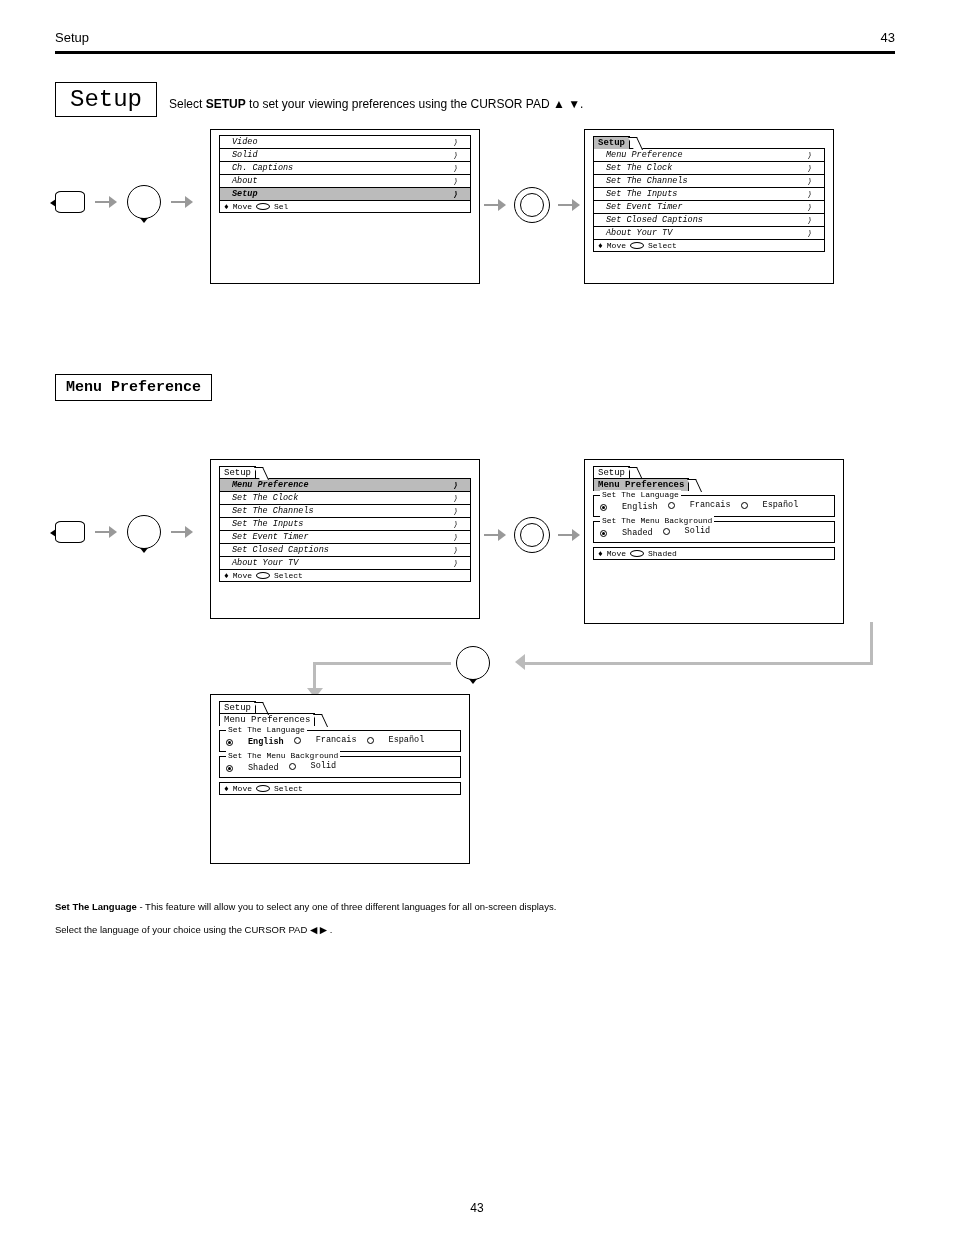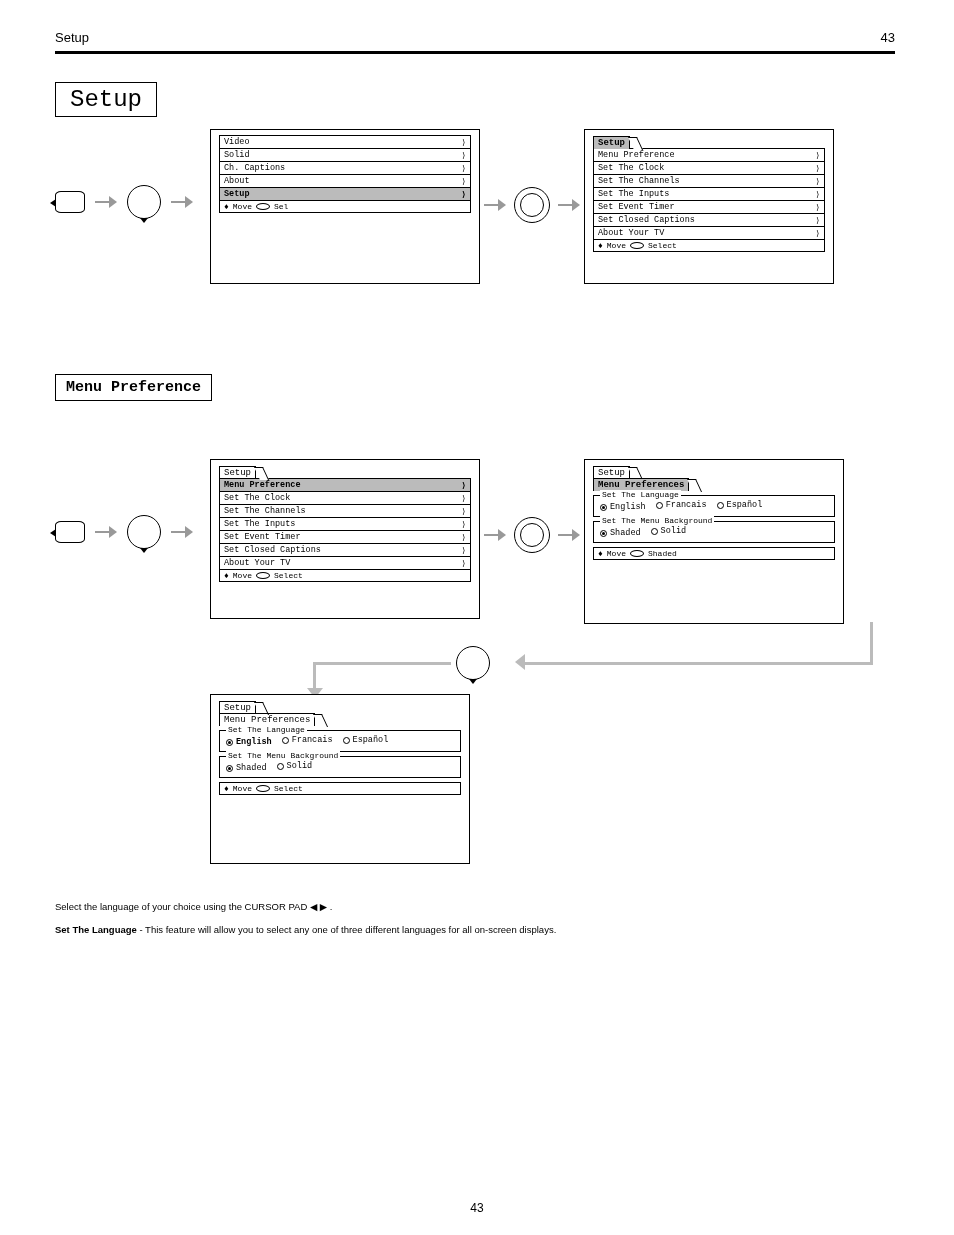--- a/index.html
+++ b/index.html
@@ -19,48 +19,51 @@
   .arrow-r::before { content: ''; position: absolute; left: 0; top: 5px; width: 14px; height: 2px; background: #999; }
   .arrow-r::after { content: ''; position: absolute; right: 0; top: 0; width: 0; height: 0; border-top: 6px solid transparent; border-bottom: 6px solid transparent; border-left: 8px solid #999; }
   .cursor-ring { width: 34px; height: 34px; border: 1.6px solid #000; border-radius: 50%; position: relative; }
   .cursor-ring::after { content: ''; position: absolute; left: 50%; bottom: -5px; transform: translateX(-50%); width: 0; height: 0; border-left: 4px solid transparent; border-right: 4px solid transparent; border-top: 5px solid #000; }
   .select-ring { width: 36px; height: 36px; border: 1.6px solid #000; border-radius: 50%; display: flex; align-items: center; justify-content: center; margin: 0 4px; }
   .select-ring .inner { width: 24px; height: 24px; border: 1.6px solid #000; border-radius: 50%; }
   .screen { border: 1.5px solid #000; width: 270px; height: 160px; font-family: "Courier New", monospace; font-size: 9px; padding: 6px 8px; position: relative; background: #fff; }
   .screen .tab { border: 1px solid #000; border-bottom: none; padding: 1px 4px; display: inline-block; position: relative; font-size: 9px; }
   .screen .tab::after { content: ''; position: absolute; right: -8px; top: 0; width: 8px; height: 100%; background: #fff; border-top: 1px solid #000; border-right: 1px solid #000; transform: skewX(25deg); transform-origin: top left; }
   .screen .tab.nested { margin-top: -1px; }
-  .menu-item { border: 1px solid #000; padding: 1px 4px; margin-top: -1px; display: flex; justify-content: space-between; align-items: center; font-size: 8.5px; }
+  .menu-item { border: 1px solid #000; padding: 1px 12px; margin-top: -1px; display: flex; justify-content: space-between; align-items: center; font-size: 8.5px; font-style: italic; }
   .menu-item.sel { background: #bbb; font-weight: bold; }
   .menu-item .caret { font-size: 8px; }
   .footer-bar { border: 1px solid #000; padding: 1px 4px; margin-top: -1px; font-size: 8px; display: flex; align-items: center; gap: 4px; }
   .mini-oval { display: inline-block; width: 14px; height: 7px; border: 1px solid #000; border-radius: 50%; }
   .fieldset { border: 1px solid #000; padding: 4px 6px; margin-top: 4px; position: relative; font-size: 8.5px; }
   .fieldset .legend { position: absolute; top: -6px; left: 6px; background: #fff; padding: 0 2px; font-size: 8px; }
-  .radio { display: inline-flex; align-items: center; gap: 3px; margin-right: 10px; }
+  .radio { display: inline-flex; align-items: center; gap: 15px; margin-right: 10px; }
   .radio .circ { width: 7px; height: 7px; border: 1px solid #000; border-radius: 50%; display: inline-flex; align-items: center; justify-content: center; }
   .radio .circ.filled::after { content: ''; width: 3px; height: 3px; background: #000; border-radius: 50%; }
   .big-arrow-r { width: 30px; display: flex; align-items: center; justify-content: center; margin-top: 70px; }
   .note { font-size: 9.5px; line-height: 1.4; margin: 10px 0 4px 0; }
   .flow-path { position: absolute; background: #bbb; }
   .pg-num { position: absolute; left: 50%; bottom: 20px; transform: translateX(-50%); font-size: 12px; }
 </style>
 </head>
 <body>
 
 <div class="page">
   <div class="topline">
     <span>Setup</span>
     <span>43</span>
   </div>
   <hr class="hr">
 
   
   <div class="step-row">
     <div class="setup-box">Setup</div>
+    <div class="step-text">
+      <span>Select </span><b>SETUP</b><span> to set your viewing preferences using the CURSOR PAD </span><span>▲ ▼</span><span>.</span>
+    </div>
   </div>
 
   <div class="row">
     <div class="controls">
       <div class="menu-btn"></div>
       <span class="arrow-r"></span>
       <div class="cursor-ring"></div>
       <span class="arrow-r"></span>
     </div>
 
@@ -301,20 +304,20 @@
           <span>Move</span>
         <span class="mini-oval"></span>
           <span>Select</span>
       </div>
     </div>
   </div>
 
   
   <div style="height:26px;"></div>
   <div class="note">
+    <b>Set The Language</b><span> - This feature will allow you to select any one of three different languages for all on-screen displays.</span>
+  </div>
+  <div class="note">
     <span>Select the language of your choice using the CURSOR PAD </span><span>◀ ▶</span><span> .</span>
   </div>
-  <div class="note">
-    <b>Set The Language</b><span> - This feature will allow you to select any one of three different languages for all on-screen displays.</span>
-  </div>
 </div>
 
 <div class="pg-num">43</div>
 
 </body></html>

